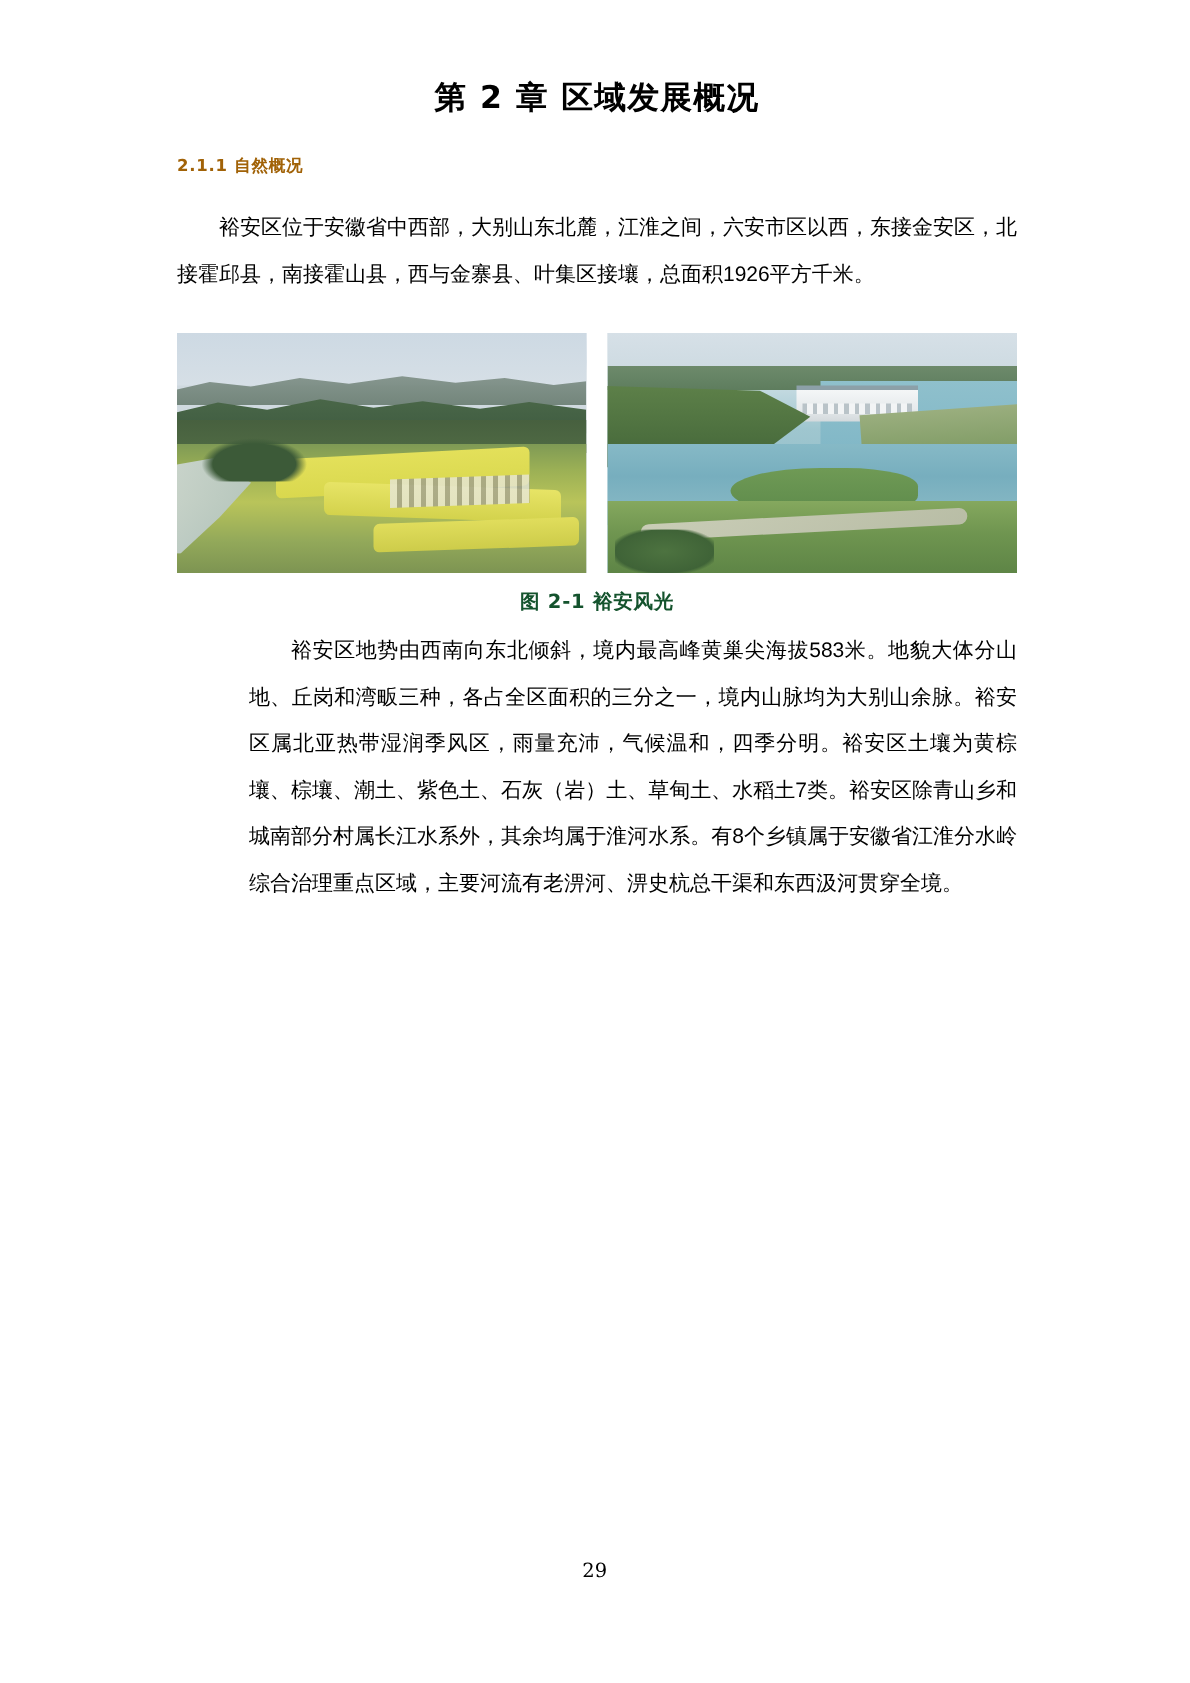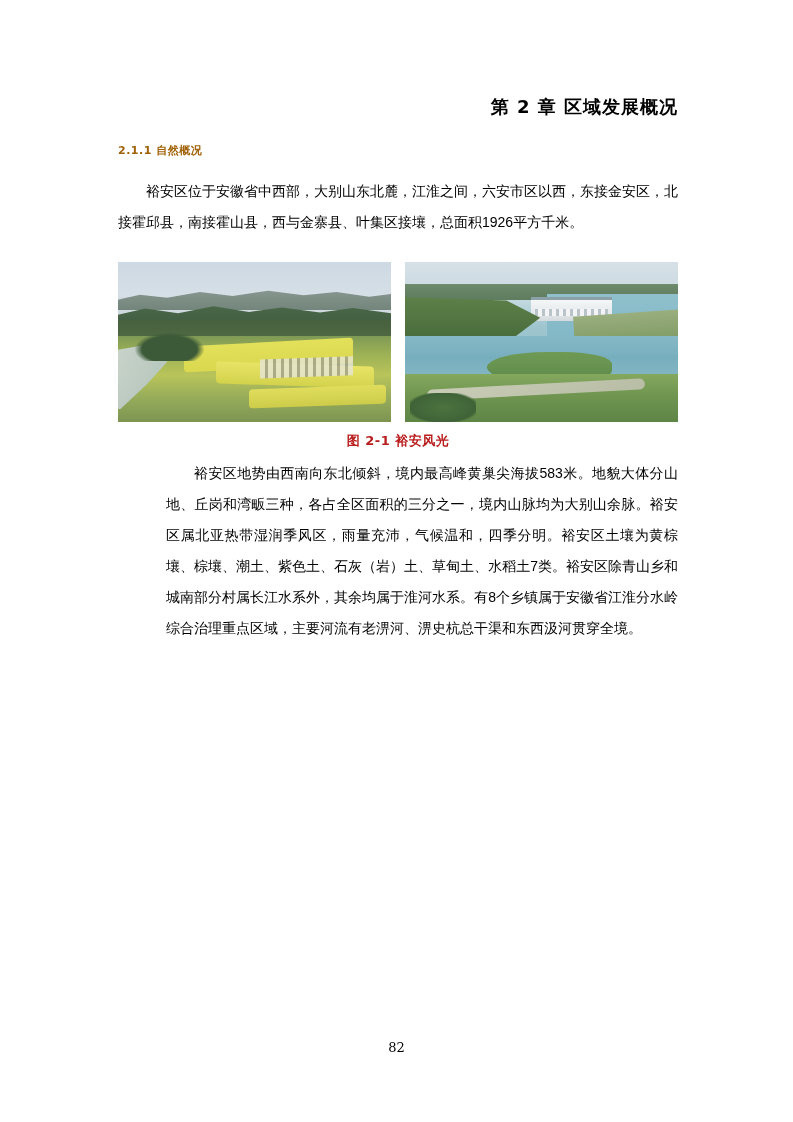--- a/index.html
+++ b/index.html
@@ -23,24 +23,24 @@
     overflow: hidden;
   }
   .content {
     position: absolute;
     left: 118px;
     top: 0;
     width: 560px;
   }
   .chapter-title {
     margin: 0;
-    padding-top: 95px;
-    text-align: right;
-    font-family: "DejaVu Sans", "Liberation Sans", sans-serif;
-    font-size: 18px;
+    padding-top: 51px;
+    text-align: center;
+    font-family: "DejaVu Sans", "Liberation Sans", sans-serif;
+    font-size: 21px;
     font-weight: bold;
     letter-spacing: 1px;
     color: #000;
   }
   .h2 {
     margin: 0;
     padding-top: 26px;
     font-family: "DejaVu Sans", "Liberation Sans", sans-serif;
     font-size: 16.5px;
     font-weight: bold;
@@ -204,21 +204,21 @@
   .pr-bush {
     position: absolute; left: 2%; top: 82%; width: 24%; height: 18%;
     background: radial-gradient(ellipse at 50% 50%, #4d7340 0%, #3f6337 70%, rgba(63,99,55,0) 80%);
   }
   .fig-caption {
     padding-top: 10px;
     text-align: center;
     font-family: "DejaVu Sans", "Liberation Sans", sans-serif;
     font-size: 13px;
     font-weight: bold;
-    color: #b91c1c;
+    color: #14532d;
     letter-spacing: 0.5px;
   }
   .page-number {
     position: absolute;
     left: 0;
     width: 793px;
     top: 1040px;
     text-align: center;
     font-family: "DejaVu Serif", "Liberation Serif", serif;
     font-size: 13px;
@@ -268,15 +268,15 @@
       </div>
     </div>
 
     <div class="fig-caption">图 2-1  裕安风光</div>
 
     <p class="body-text tight">裕安区地势由西南向东北倾斜，境内最高峰黄巢尖海拔583米。地貌大体分山地、丘岗和湾畈三种，各占全区面积的三分之一，境内山脉均为大别山余脉。裕安区属北亚热带湿润季风区，雨量充沛，气候温和，四季分明。裕安区土壤为黄棕壤、棕壤、潮土、紫色土、石灰（岩）土、草甸土、水稻土7类。裕安区除青山乡和城南部分村属长江水系外，其余均属于淮河水系。有8个乡镇属于安徽省江淮分水岭综合治理重点区域，主要河流有老淠河、淠史杭总干渠和东西汲河贯穿全境。</p>
 
 
   </div>
 
-  <div class="page-number">82</div>
+  <div class="page-number">29</div>
 
 </div>
 
 </body></html>

